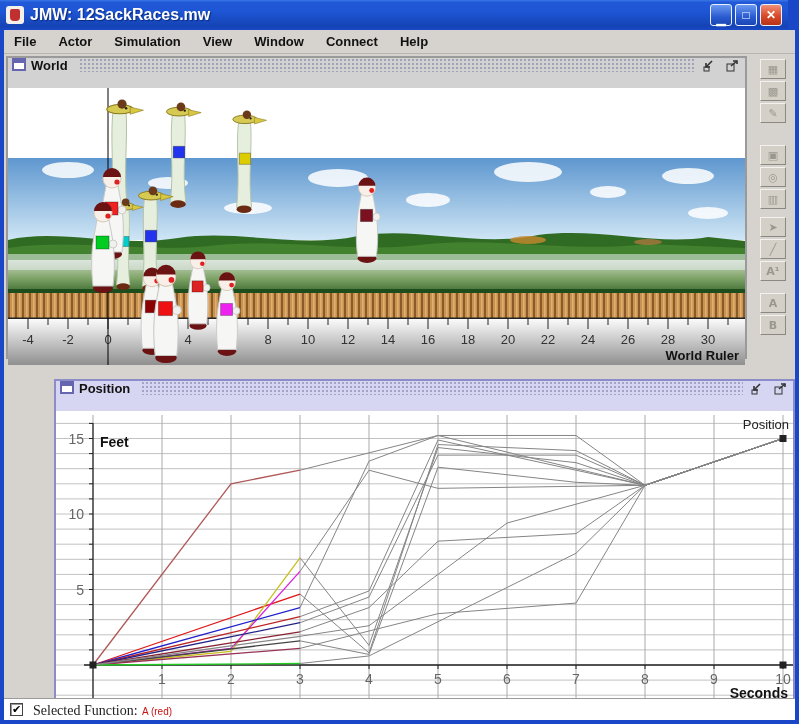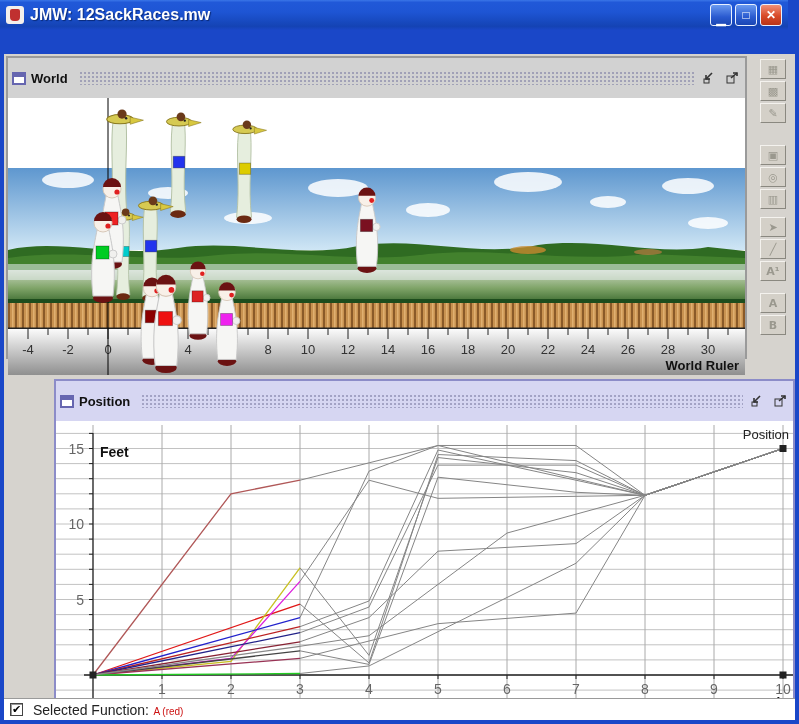--- a/index.html
+++ b/index.html
@@ -25,21 +25,21 @@
   
   .menubar { position:absolute; left:4px; top:30px; width:791px; height:24px; background:#d6d3ce;
     display:flex; align-items:center; gap:22px; padding:0 10px; border-bottom:1px solid #b8b5b0; }
   .menu-item { font-size:13px; font-weight:bold; color:#111; cursor:default; }
 
   
   .desktop { position:absolute; left:4px; top:54px; width:791px; height:644px; background:#d6d3ce; }
 
   
   .iframe { position:absolute; background:#fff; }
-  .iframe .ftitle { height:40px; display:flex; align-items:center; padding:0 4px; gap:5px;
+  .iframe .ftitle { height:30px; display:flex; align-items:flex-start; padding:0 4px; gap:5px;
     font-size:13px; font-weight:bold; color:#111; }
   .ftitle .ficon { width:14px; height:13px; border:2px solid #6666b0; background:#fff; position:relative; }
   .ftitle .ficon::before { content:""; position:absolute; left:0; top:0; right:0; height:3px; background:#6666b0; }
   .ftitle .dots { flex:1 1 auto; height:14px; margin-left:6px;
     background-image:radial-gradient(rgba(120,120,160,.55) .8px, transparent .9px); background-size:4px 4px; }
   .ftitle .fbtn { width:18px; height:16px; display:flex; align-items:center; justify-content:center; cursor:default; }
   .world-frame { left:2px; top:2px; width:741px; height:303px; border:2px solid #9a9a9a; }
   .world-frame .ftitle { background:#d2d2d2; }
   .world-frame .dots { background-color:#d2d2d2; }
   .pos-frame { left:2px; top:325px; width:741px; height:319px; border:2px solid #8c8cc8;margin-left:48px; }
@@ -57,21 +57,21 @@
   .tbtn { width:26px; height:20px; background:#d4d0c8; border:1px solid;
     border-color:#f4f2ee #8a8880 #8a8880 #f4f2ee; color:#9a988e; font-size:11px; font-weight:bold;
     display:flex; align-items:center; justify-content:center; cursor:default;
     font-family:"DejaVu Sans", sans-serif; }
 
   
   .statusbar { position:absolute; left:4px; top:698px; width:791px; height:22px; background:#fff;
     border-top:1px solid #9a9a9a; display:flex; align-items:center; padding:0 6px; gap:10px; }
   .checkbox { width:13px; height:13px; background:#fff; border:1px solid #444;
     box-shadow:inset 1px 1px 0 #999; font-size:11px; line-height:11px; text-align:center; color:#000; cursor:default; }
-  .status-text { font-size:14px; color:#222; }
+  .status-text { font-size:14px; color:#222;font-family:Liberation Serif, serif; }
   .status-value { font-size:10px; }
 
   text { font-family:"Liberation Sans", sans-serif; }
 </style>
 </head>
 <body>
 
 <div class="app">
 
   <div class="titlebar">
@@ -79,20 +79,29 @@
     <div class="title-text">JMW: 12SackRaces.mw</div>
     <div class="winbtns">
       <div class="winbtn min">
           <span>▁</span>
         </div>
       <div class="winbtn">□</div>
       <div class="winbtn close">✕</div>
     </div>
   </div>
 
+  <nav class="menubar" id="menubar">
+      <div class="menu-item">File</div>
+      <div class="menu-item">Actor</div>
+      <div class="menu-item">Simulation</div>
+      <div class="menu-item">View</div>
+      <div class="menu-item">Window</div>
+      <div class="menu-item">Connect</div>
+      <div class="menu-item">Help</div>
+    </nav>
 
   <div class="desktop">
 
     <div class="iframe world-frame">
       <div class="ftitle">
         <span class="ficon"></span>
         <span>World</span>
         <span class="dots"></span>
         <span class="fbtn">
           <svg width="14" height="12" viewBox="0 0 14 12">

